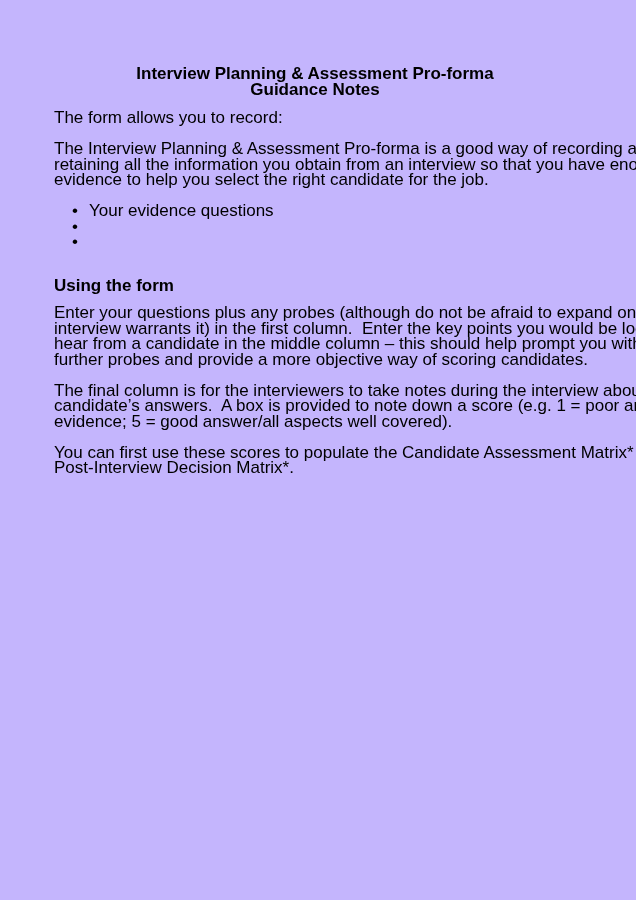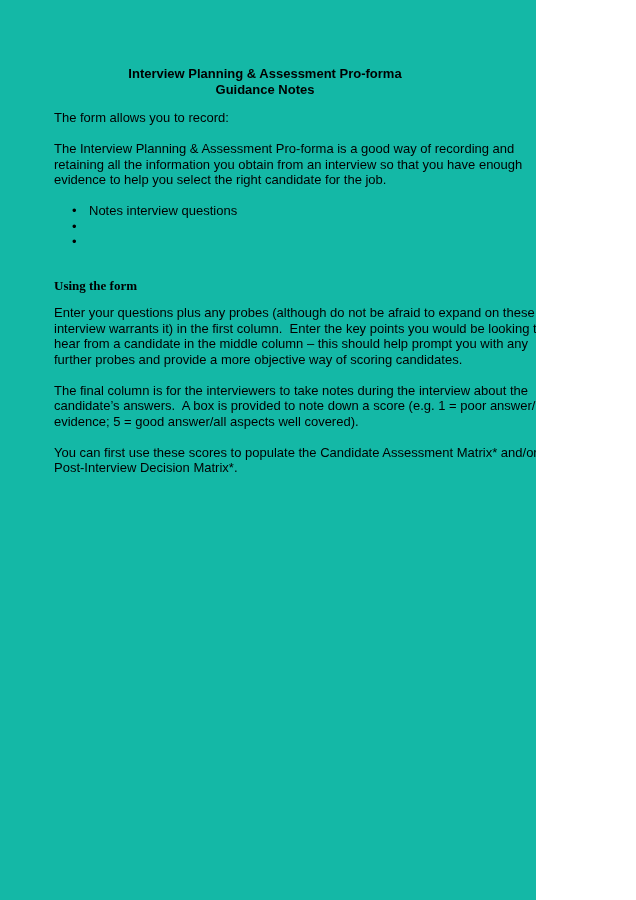--- a/index.html
+++ b/index.html
@@ -2,26 +2,26 @@
 <html><head>
 <meta charset="utf-8">
 <style>
   html, body {
     margin: 0;
     padding: 0;
     background: #ffffff;
   }
   .page {
     position: relative;
-    width: 536px;
+    width: 636px;
     height: 900px;
-    background: #14b8a6;
+    background: #c4b5fd;
     overflow: hidden;
     font-family: "Liberation Sans", "DejaVu Sans", sans-serif;
-    font-size: 13px;
+    font-size: 17px;
     line-height: 15.5px;
     color: #000000;
   }
   .doc {
     padding: 66px 60px 0 54px;
   }
   .doc-title {
     font-weight: bold;
     text-align: center;
     white-space: pre;
@@ -43,42 +43,41 @@
   }
   .bullet-marker {
     position: absolute;
     left: 18px;
     top: 0;
   }
   .section-heading {
     font-weight: bold;
     margin: 0 0 12px 0;
     white-space: pre;
-    font-family: Liberation Serif, serif;
   }
 </style>
 </head>
 <body>
 
 <div class="page">
   <div class="doc">
 
     <div class="doc-title">Interview Planning &amp; Assessment Pro-forma
 Guidance Notes</div>
 
     <div class="para">The form allows you to record:</div>
 
     <div class="para">The Interview Planning &amp; Assessment Pro-forma is a good way of recording and
 retaining all the information you obtain from an interview so that you have enough
 evidence to help you select the right candidate for the job.</div>
 
     <ul class="bullet-list">
       <li class="bullet-item">
         <span class="bullet-marker">•</span>
-        <span>Notes interview questions</span>
+        <span>Your evidence questions</span>
       </li>
       <li class="bullet-item">
         <span class="bullet-marker">•</span>
       </li>
       <li class="bullet-item">
         <span class="bullet-marker">•</span>
       </li>
     </ul>
 
     <div class="section-heading">Using the form</div>

